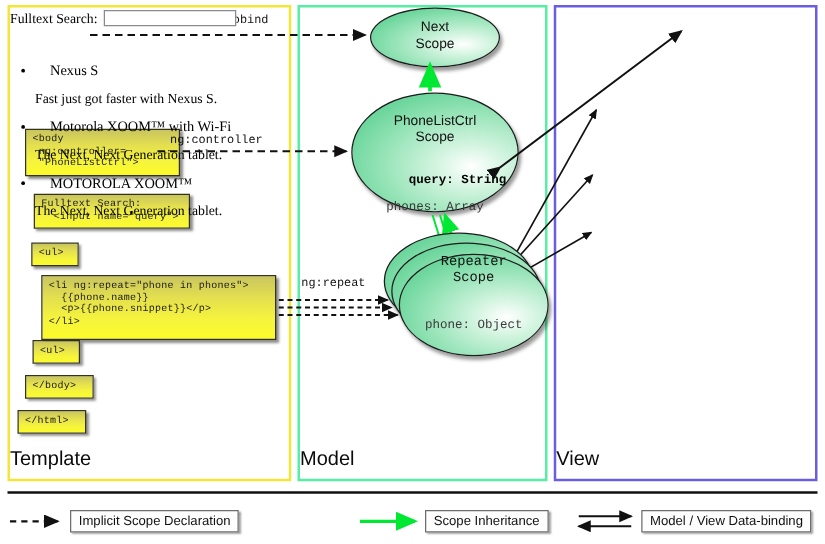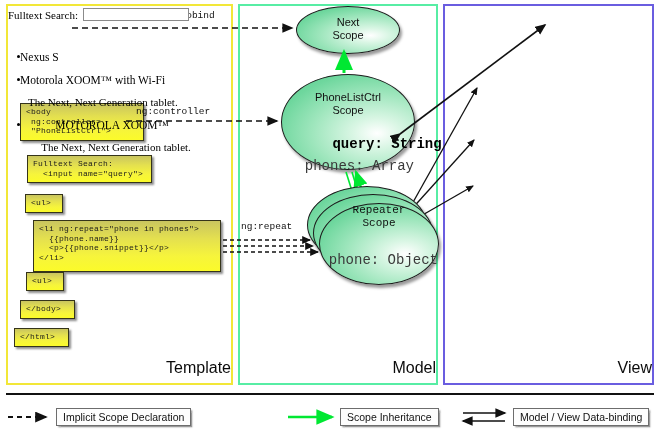--- a/index.html
+++ b/index.html
@@ -30,21 +30,21 @@
   }
   .col-template { left: 6px;   top: 4px;  width: 227px; height: 381px; border: 2px solid #f2e738; }
   .col-model    { left: 238px; top: 4px;  width: 200px; height: 381px; border: 2px solid #57eda4; }
   .col-view     { left: 443px; top: 4px;  width: 211px; height: 381px; border: 2px solid #6a5de0; }
 
   .col-label {
     position: absolute;
     bottom: 6px;
     left: 0;
     width: 100%;
-    text-align: right;
+    text-align: left;
     font-size: 16px;
     font-weight: 500;
     color: #0b0b0b;
     font-family: "Liberation Sans", sans-serif;
   }
 
   
   .codebox {
     position: absolute;
     box-sizing: border-box;
@@ -72,25 +72,24 @@
     color: #111;
   }
   .ellipse .title {
     font-family: "Liberation Sans", sans-serif;
     font-size: 11px;
     line-height: 13px;
     color: #111;
   }
   .ellipse .props {
     font-family: "Liberation Mono", monospace;
-    font-size: 14px;
+    font-size: 10px;
     line-height: 11px;
     color: #3a3a3a;
     white-space: pre;
-    text-align: right;
   }
   .ellipse .props b { color: #000; font-weight: bold; }
 
   
   .edge-label {
     position: absolute;
     font-family: "Liberation Mono", monospace;
     font-size: 9.5px;
     color: #111;
     white-space: nowrap;
@@ -119,21 +118,21 @@
     box-sizing: border-box;
   }
   .phone-list {
     margin: 0;
     padding: 0;
     list-style: none;
   }
   .phone-item { position: relative; }
   .phone-name {
     position: relative;
-    padding-left: 12px;
+    padding-left: 32px;
     font-size: 11.5px;
     line-height: 14px;
   }
   .phone-name::before {
     content: "";
     position: absolute;
     left: 9px; top: 5px;
     width: 3px; height: 3px;
     border-radius: 50%;
     background: #000;
@@ -250,26 +249,27 @@
 
   <div class="view-inner">
     <div class="view-search-row">
       <span>Fulltext Search:</span>
       <div class="view-search-input"></div>
     </div>
 
     <ul class="phone-list" style="margin-top:29px;">
       <li class="phone-item">
         <div class="phone-name">Nexus S</div>
+        <div class="phone-snippet" style="margin-top:8px;">Fast just got faster with Nexus S.</div>
       </li>
       <li class="phone-item" style="margin-top:9px;">
         <div class="phone-name">Motorola XOOM™  with Wi-Fi</div>
         <div class="phone-snippet" style="margin-top:8px;">The Next, Next Generation tablet.</div>
       </li>
-      <li class="phone-item" style="margin-top:9px;text-align:center;">
+      <li class="phone-item" style="margin-top:9px;">
         <div class="phone-name">MOTOROLA XOOM™</div>
         <div class="phone-snippet" style="margin-top:8px;">The Next, Next Generation tablet.</div>
       </li>
     </ul>
   </div>
 
   <svg class="overlay" viewBox="0 0 660 435">
     <defs>
       <marker id="arrow-black" markerWidth="7" markerHeight="7" refX="6" refY="3" orient="auto">
         <path d="M0,0 L7,3 L0,6 z" fill="#111111"></path>

